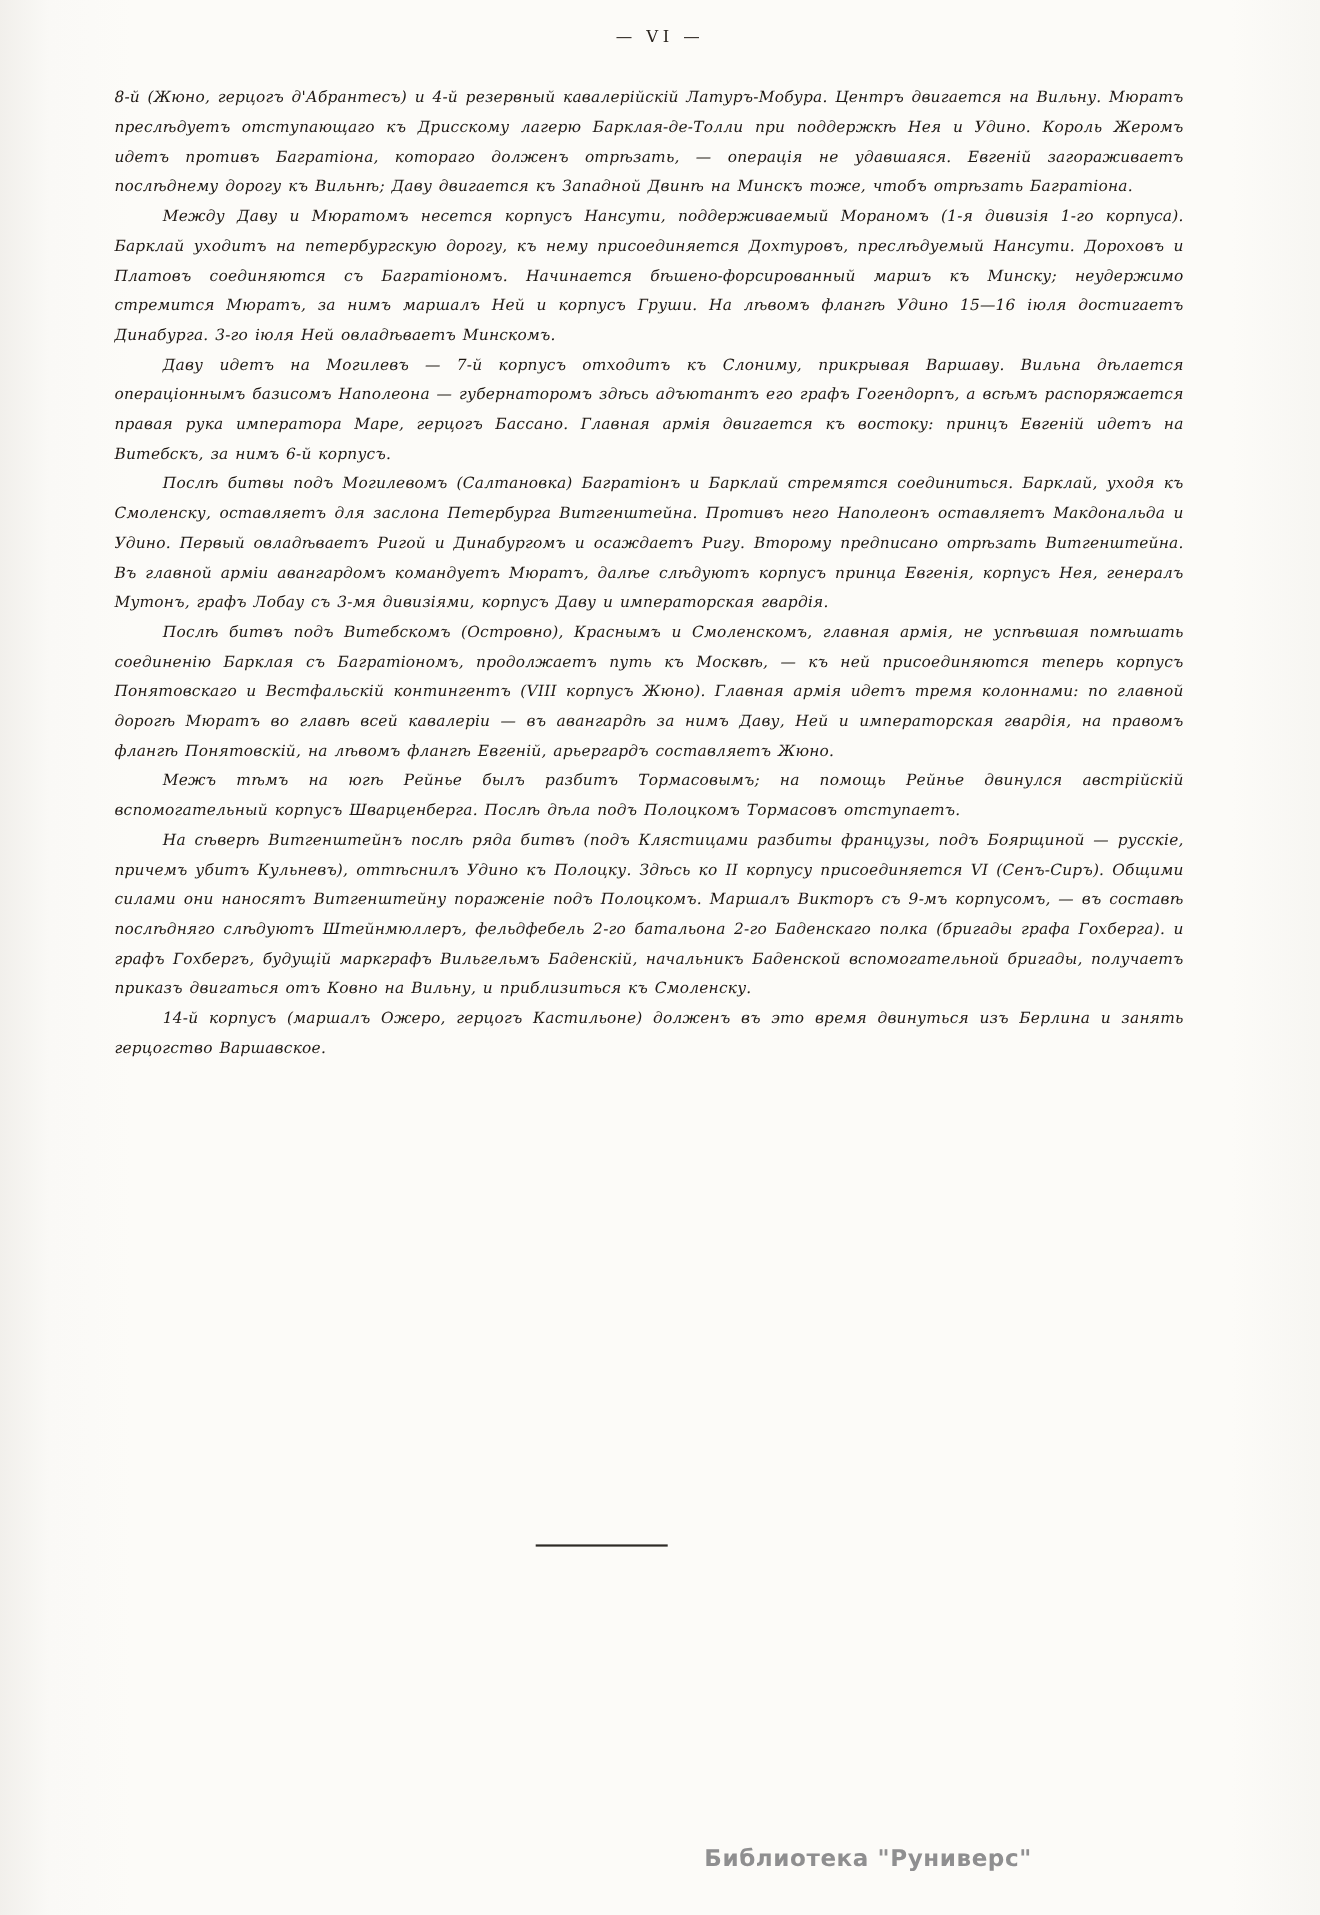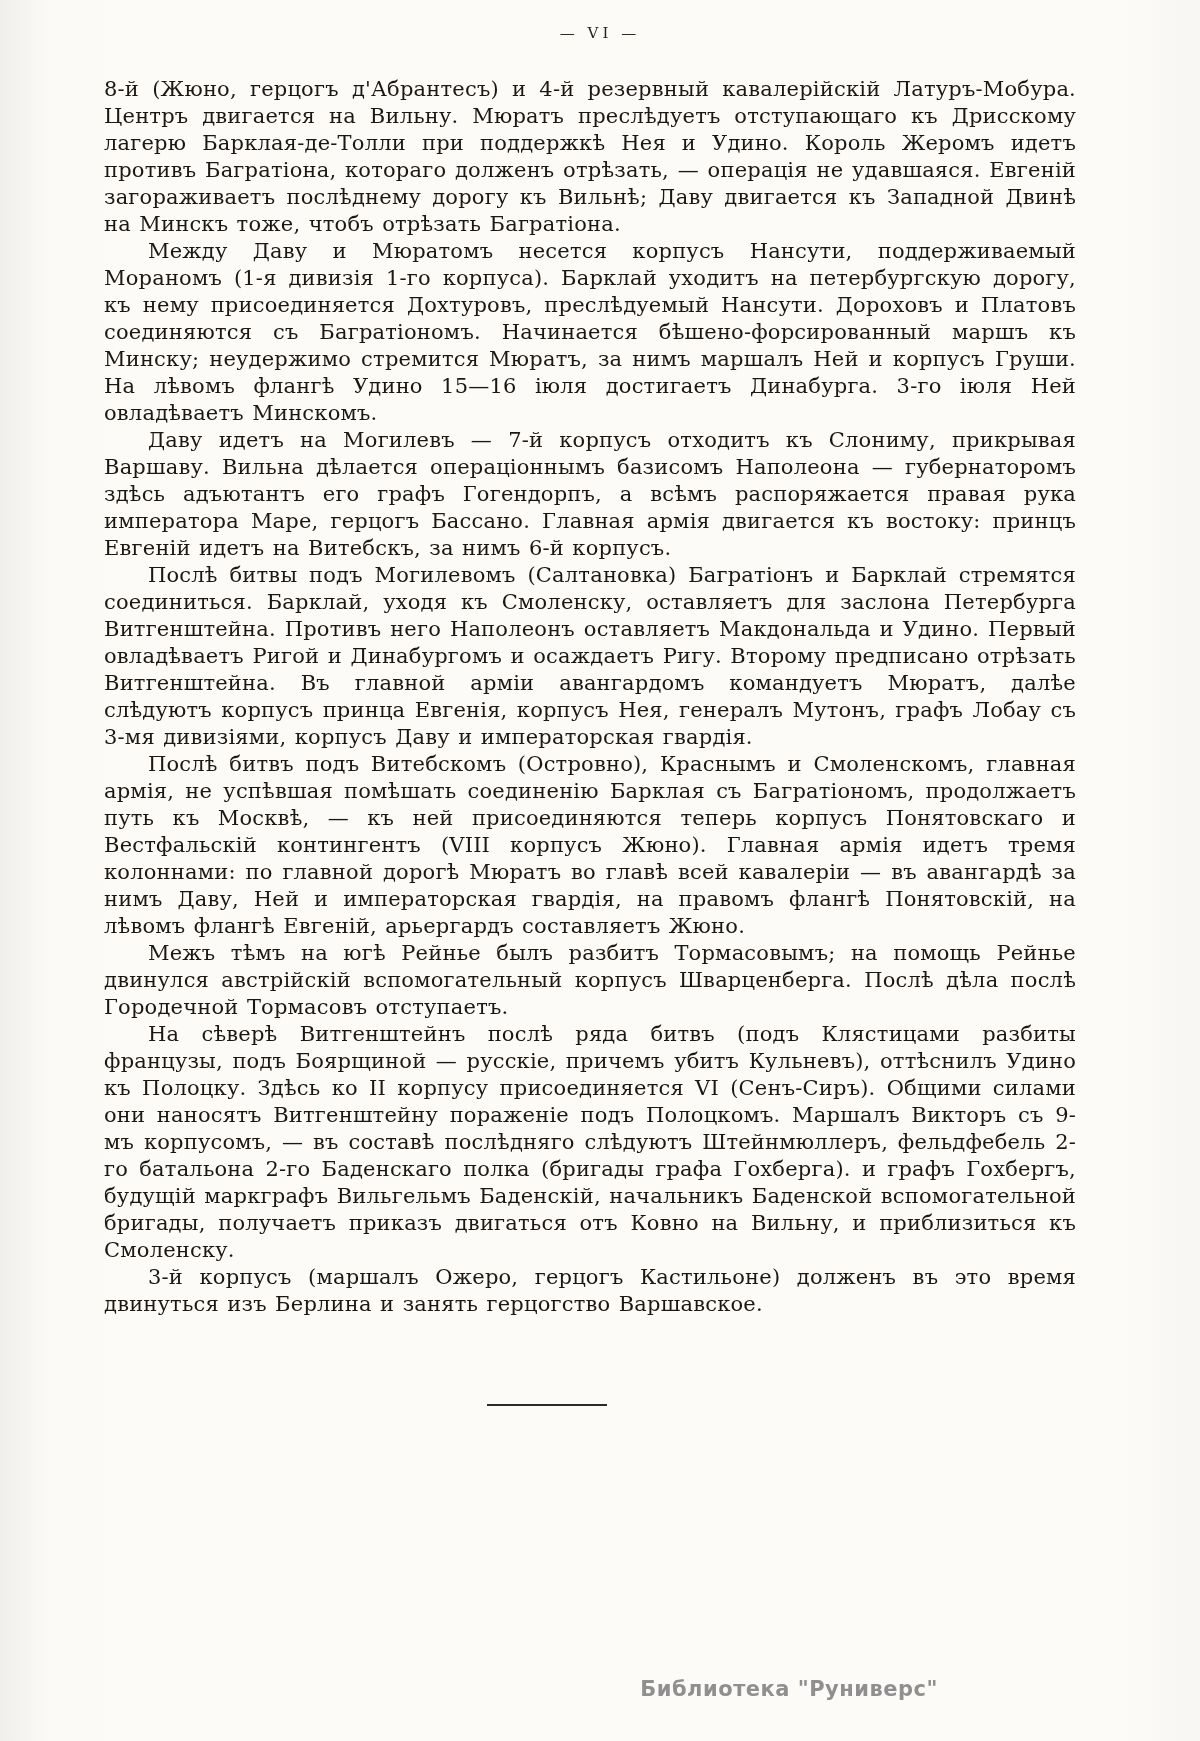--- a/index.html
+++ b/index.html
@@ -25,25 +25,26 @@
     text-align: center;
     font-size: 15px;
     letter-spacing: 4px;
     color: #2a241e;
   }
   .body-text {
     position: absolute;
     top: 76px;
     left: 104px;
     width: 972px;
-    font-size: 21px;
+    font-size: 14px;
     line-height: 27px;
     text-align: justify;
     letter-spacing: 0.2px;
     word-spacing: 1.5px;
+    font-style: italic;
   }
   .body-text p {
     margin: 0;
     text-indent: 44px;
   }
   .body-text p.continuation {
     text-indent: 0;
   }
   .end-rule {
     position: absolute;
@@ -70,22 +71,22 @@
 <div class="page">
 
   <div class="folio">— VI —</div>
 
   <div class="body-text">
     <p class="continuation">8-й (Жюно, герцогъ д'Абрантесъ) и 4-й резервный кавалерійскій Латуръ-Мобура. Центръ двигается на Вильну. Мюратъ преслѣдуетъ отступающаго къ Дрисскому лагерю Барклая-де-Толли при поддержкѣ Нея и Удино. Король Жеромъ идетъ противъ Багратіона, котораго долженъ отрѣзать, — операція не удавшаяся. Евгеній загораживаетъ послѣднему дорогу къ Вильнѣ; Даву двигается къ Западной Двинѣ на Минскъ тоже, чтобъ отрѣзать Багратіона.</p>
     <p>Между Даву и Мюратомъ несется корпусъ Нансути, поддерживаемый Мораномъ (1-я дивизія 1-го корпуса). Барклай уходитъ на петербургскую дорогу, къ нему присоединяется Дохтуровъ, преслѣдуемый Нансути. Дороховъ и Платовъ соединяются съ Багратіономъ. Начинается бѣшено-форсированный маршъ къ Минску; неудержимо стремится Мюратъ, за нимъ маршалъ Ней и корпусъ Груши. На лѣвомъ флангѣ Удино 15—16 іюля достигаетъ Динабурга. 3-го іюля Ней овладѣваетъ Минскомъ.</p>
     <p>Даву идетъ на Могилевъ — 7-й корпусъ отходитъ къ Слониму, прикрывая Варшаву. Вильна дѣлается операціоннымъ базисомъ Наполеона — губернаторомъ здѣсь адъютантъ его графъ Гогендорпъ, а всѣмъ распоряжается правая рука императора Маре, герцогъ Бассано. Главная армія двигается къ востоку: принцъ Евгеній идетъ на Витебскъ, за нимъ 6-й корпусъ.</p>
     <p>Послѣ битвы подъ Могилевомъ (Салтановка) Багратіонъ и Барклай стремятся соединиться. Барклай, уходя къ Смоленску, оставляетъ для заслона Петербурга Витгенштейна. Противъ него Наполеонъ оставляетъ Макдональда и Удино. Первый овладѣваетъ Ригой и Динабургомъ и осаждаетъ Ригу. Второму предписано отрѣзать Витгенштейна. Въ главной арміи авангардомъ командуетъ Мюратъ, далѣе слѣдуютъ корпусъ принца Евгенія, корпусъ Нея, генералъ Мутонъ, графъ Лобау съ 3-мя дивизіями, корпусъ Даву и императорская гвардія.</p>
     <p>Послѣ битвъ подъ Витебскомъ (Островно), Краснымъ и Смоленскомъ, главная армія, не успѣвшая помѣшать соединенію Барклая съ Багратіономъ, продолжаетъ путь къ Москвѣ, — къ ней присоединяются теперь корпусъ Понятовскаго и Вестфальскій контингентъ (VIII корпусъ Жюно). Главная армія идетъ тремя колоннами: по главной дорогѣ Мюратъ во главѣ всей кавалеріи — въ авангардѣ за нимъ Даву, Ней и императорская гвардія, на правомъ флангѣ Понятовскій, на лѣвомъ флангѣ Евгеній, арьергардъ составляетъ Жюно.</p>
-    <p>Межъ тѣмъ на югѣ Рейнье былъ разбитъ Тормасовымъ; на помощь Рейнье двинулся австрійскій вспомогательный корпусъ Шварценберга. Послѣ дѣла послѣ Городечной Тормасовъ отступаетъ.</p>
+    <p>Межъ тѣмъ на югѣ Рейнье былъ разбитъ Тормасовымъ; на помощь Рейнье двинулся австрійскій вспомогательный корпусъ Шварценберга. Послѣ дѣла подъ Полоцкомъ Тормасовъ отступаетъ.</p>
     <p>На сѣверѣ Витгенштейнъ послѣ ряда битвъ (подъ Клястицами разбиты французы, подъ Боярщиной — русскіе, причемъ убитъ Кульневъ), оттѣснилъ Удино къ Полоцку. Здѣсь ко II корпусу присоединяется VI (Сенъ-Сиръ). Общими силами они наносятъ Витгенштейну пораженіе подъ Полоцкомъ. Маршалъ Викторъ съ 9-мъ корпусомъ, — въ составѣ послѣдняго слѣдуютъ Штейнмюллеръ, фельдфебель 2-го батальона 2-го Баденскаго полка (бригады графа Гохберга). и графъ Гохбергъ, будущій маркграфъ Вильгельмъ Баденскій, начальникъ Баденской вспомогательной бригады, получаетъ приказъ двигаться отъ Ковно на Вильну, и приблизиться къ Смоленску.</p>
-    <p>3-й корпусъ (маршалъ Ожеро, герцогъ Кастильоне) долженъ въ это время двинуться изъ Берлина и занять герцогство Варшавское.</p>
+    <p>14-й корпусъ (маршалъ Ожеро, герцогъ Кастильоне) долженъ въ это время двинуться изъ Берлина и занять герцогство Варшавское.</p>
   </div>
 
   <div class="end-rule"></div>
 
   <div class="watermark">Библиотека "Руниверс"</div>
 
 </div>
 
 </body></html>

